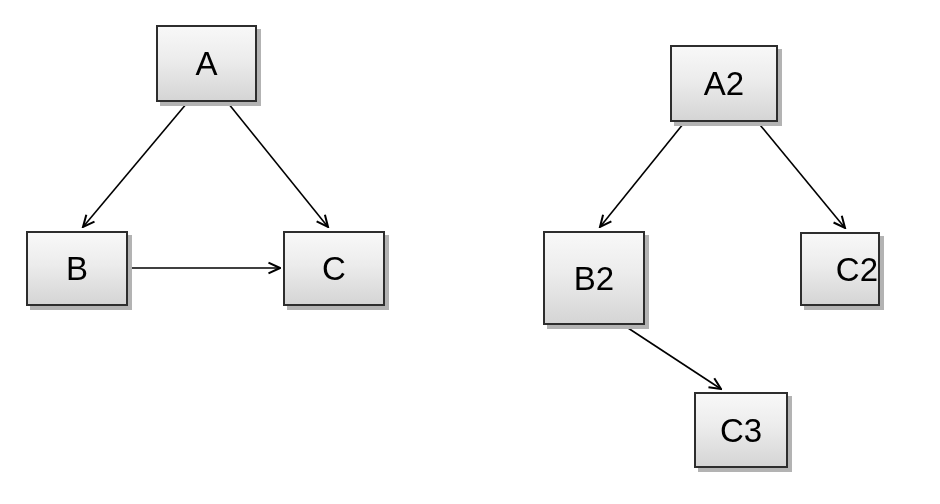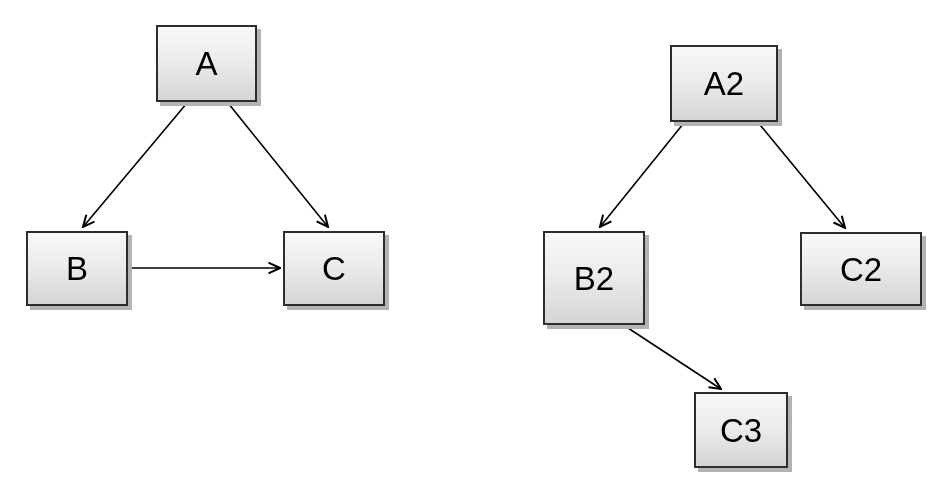--- a/index.html
+++ b/index.html
@@ -72,20 +72,20 @@
       </div>
       <div class="node" style="left: 283px; top: 231px; width: 102px; height: 75px;">
         <span class="node-label">C</span>
       </div>
       <div class="node" style="left: 670px; top: 25px; width: 108px; height: 77px; margin-top: 20px;">
         <span class="node-label">A2</span>
       </div>
       <div class="node" style="left: 543px; top: 231px; width: 102px; height: 94px;">
         <span class="node-label">B2</span>
       </div>
-      <div class="node" style="left: 800px; top: 232px; width: 122px; height: 74px;">
+      <div class="node" style="left: 800px; top: 232px; width: 80px; height: 74px; justify-content: flex-end;">
         <span class="node-label">C2</span>
       </div>
       <div class="node" style="left: 694px; top: 392px; width: 94px; height: 76px;">
         <span class="node-label">C3</span>
       </div>
     </div>
 </div>
 
 </body></html>

